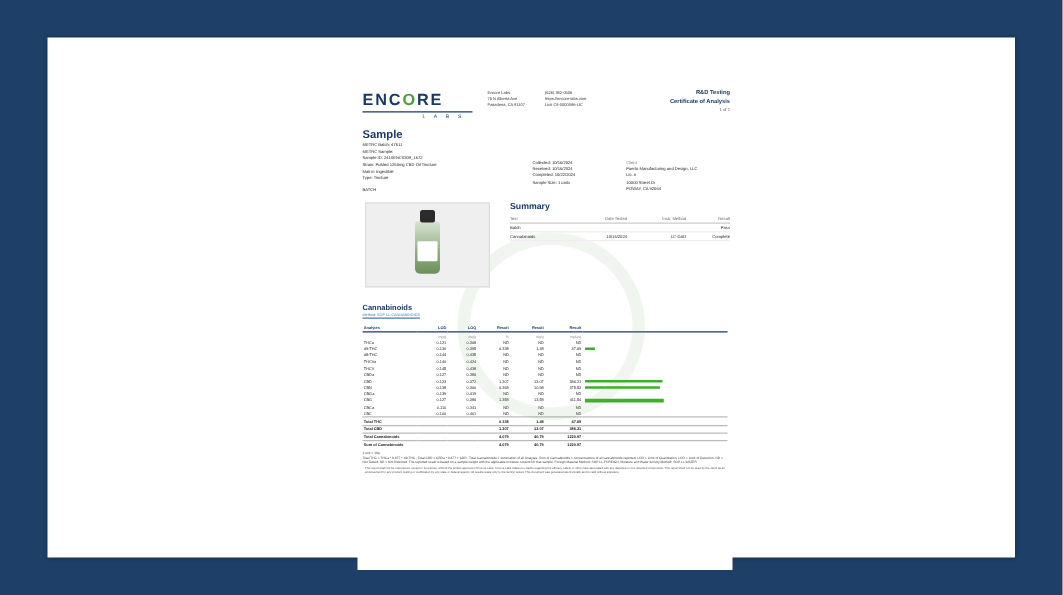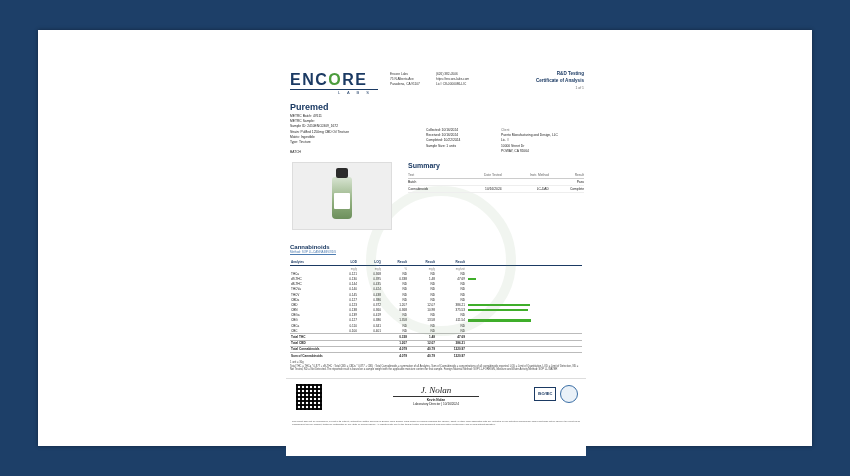--- a/index.html
+++ b/index.html
@@ -20,21 +20,21 @@
     position:absolute; left:248px; top:36px;
     width: 300px; height: 390px;
     background:#fff;
     overflow:hidden;
   }
   
   .hdr { position:relative; height:34px; }
   .logo {
     position:absolute; left:4px; top:4px;
     font-family:"Liberation Sans", sans-serif;
-    font-weight:700; font-size:16px; letter-spacing:1.5px;
+    font-weight:700; font-size:13px; letter-spacing:1.5px;
     color:#1b3a63; line-height:19px;
   }
   .logo .oc { color:#4c9c3d; }
   .logo-sub {
     position:absolute; left:52px; top:24px;
     font-size:4px; letter-spacing:3px; color:#1b3a63;
   }
   .logo-rule {
     position:absolute; left:4px; top:23px; width:88px; height:1px; background:#1b3a63;
   }
@@ -169,21 +169,21 @@
       <div class="hdr-tel" style="white-space:pre-line">(626) 382-0506
 https://encore-labs.com
 Lic# C8-0000086-LIC</div>
       <div class="hdr-right">
         <div>R&amp;D Testing</div>
         <div>Certificate of Analysis</div>
       </div>
       <div class="hdr-page">1 of 1</div>
     </div>
 
-    <div class="sample-title">Puremed</div>
+    <div class="sample-title">Sample</div>
     <div class="meta">
       <div class="meta-col c1" id="leftlines" style="white-space:pre-line">METRC Batch: 47611
 METRC Sample:
 Sample ID: 2410ENC0309_1672
 Strain: PuMed 1250mg CBD Oil Tincture
 Matrix: Ingestible
 Type: Tincture
 
 BATCH</div>
       <div class="meta-col c2" id="datelines" style="white-space:pre-line">Collected: 10/16/2024
@@ -414,29 +414,16 @@
               <td>1220.97</td>
               <td class="barcell"></td>
             </tr>
           </tbody>
       </table>
     </div>
 
     <div class="footnote" style="white-space:pre-line">1 unit = 30g
 Total THC = THCa * 0.877 + d9-THC ; Total CBD = CBDa * 0.877 + CBD ; Total Cannabinoids = summation of all Analytes. Sum of Cannabinoids = concentrations of all cannabinoids reported. LOD = Limit of Quantitation, LOD = Limit of Detection, ND = Not Tested, ND = Not Detected. The reported result is based on a sample weight with the applicable moisture content for that sample. Foreign Material Method: SOP LL-FOREIGN, Moisture and Water Activity Method: SOP LL-WATER</div>
 
-    <div class="sig">
-      <div class="qr"></div>
-      <div class="sig-mid">
-        <div class="sig-script">J. Nolan</div>
-        <div class="sig-line"></div>
-        <div class="sig-name">Kevin Nolan</div>
-        <div class="sig-role">Laboratory Director | 10/16/2024</div>
-      </div>
-      <div class="seals">
-        <div class="seal-iso">ISO/IEC</div>
-        <div class="seal-round"></div>
-      </div>
-    </div>
     <div class="disclaimer">This report shall not be reproduced, except in its entirety, without the written approval of Encore Labs. Encore Labs makes no claims regarding the efficacy, safety or other risks associated with any detected or non-detected compounds. This report shall not be used by the client as an endorsement for any product, testing or certification by any state or federal agency. All results relate only to the item(s) tested. This document was generated electronically and is valid without signature.</div>
 
   </div>
 </div>
 
 </body></html>

